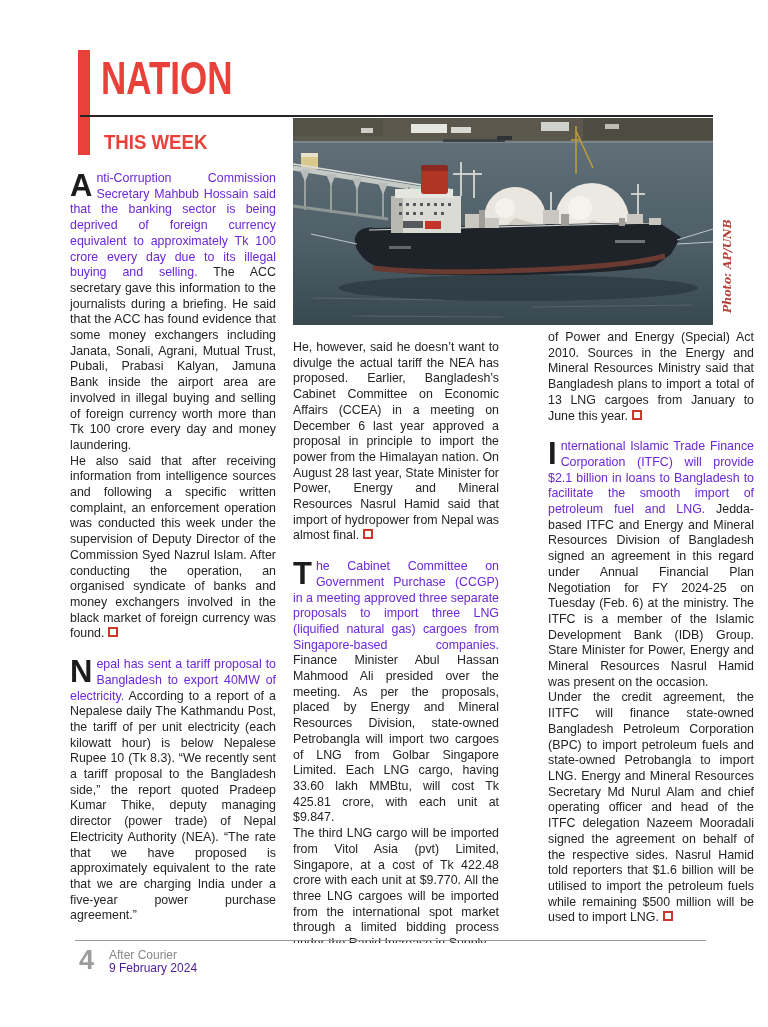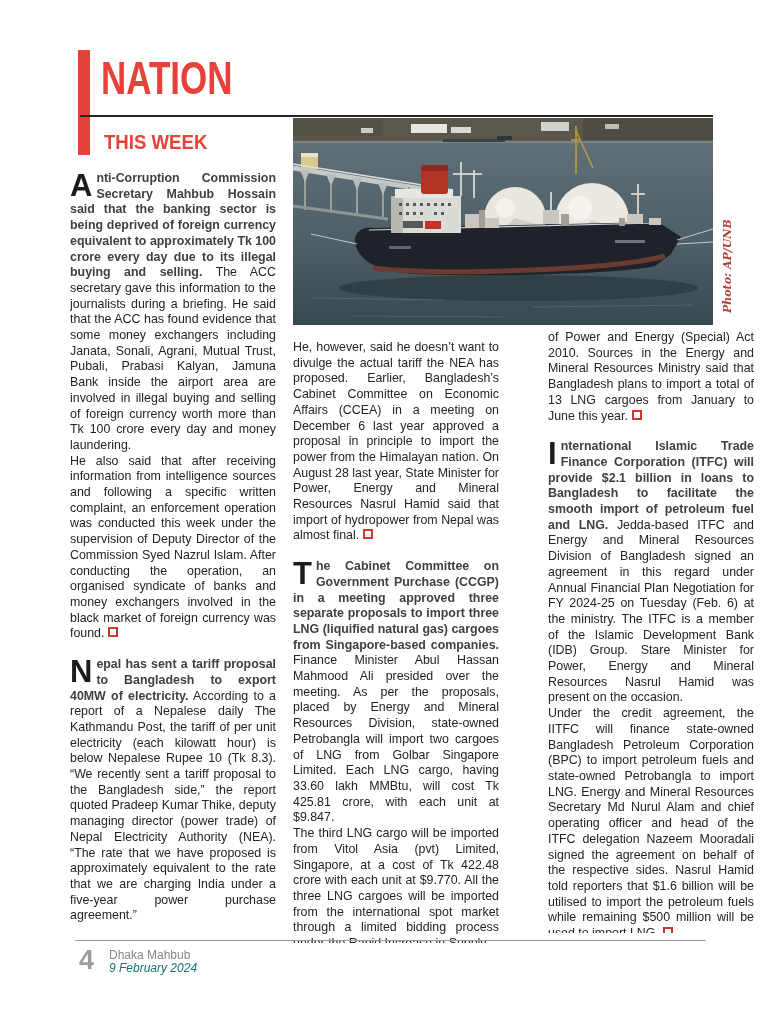--- a/index.html
+++ b/index.html
@@ -30,30 +30,30 @@
   .col{
     position:absolute;width:206px;font-size:12.4px;line-height:15.7px;color:#242424;
     text-align:justify;overflow:hidden;
   }
   .col-1{left:70px;top:171px;height:762px;}
   .col-2{left:293px;top:340px;height:603px;}
   .col-3{left:508px;top:330px;height:603px;margin-left:40px;}
   .para{margin:0;}
   .block + .block{margin-top:15px;}
   .dropcap{float:left;font-size:31px;line-height:26px;font-weight:bold;padding:2px 4px 0 0;color:#1c1c1c;}
-  .lead{font-weight:bold;color:#404040;}
+  .lead{font-weight:normal;color:#6d28d9;}
   .endmark{
     display:inline-block;width:6px;height:6px;border:2px solid #cc372c;
     margin-left:4px;vertical-align:baseline;background:#fff;
   }
   
   .footrule{position:absolute;left:75px;top:940px;width:631px;height:1px;background:#9b9b9b;}
   .pagenum{position:absolute;left:79px;top:945px;font-size:27px;font-weight:bold;color:#9a9c9e;line-height:30px;}
   .pubname{position:absolute;left:109px;top:949px;font-size:12px;color:#85888b;line-height:13px;}
-  .pubdate{position:absolute;left:109px;top:962px;font-size:12px;color:#0f766e;font-style:italic;line-height:13px;}
+  .pubdate{position:absolute;left:109px;top:962px;font-size:12px;color:#4c1d95;line-height:13px;}
 </style>
 </head>
 <body>
 
 <div class="page" style="--accent: #e8413a;">
 
   <div class="redbar"></div>
   <div class="nation">NATION</div>
   <div class="mastrule"></div>
   <div class="thisweek">THIS WEEK</div>
@@ -210,16 +210,16 @@
         <p class="para"><span>of Power and Energy (Special) Act 2010. Sources in the Energy and Mineral Resources Ministry said that Bangladesh plans to import a total of 13 LNG cargoes from January to June this year.</span><span class="endmark"></span></p>
       </div>
       <div class="block">
         <p class="para"><span class="dropcap">I</span><span class="lead">nternational Islamic Trade Finance Corporation (ITFC) will provide $2.1 billion in loans to Bangladesh to facilitate the smooth import of petroleum fuel and LNG.</span><span> Jedda-based ITFC and Energy and Mineral Resources Division of Bangladesh signed an agreement in this regard under Annual Financial Plan Negotiation for FY 2024-25 on Tuesday (Feb. 6) at the ministry. The ITFC is a member of the Islamic Development Bank (IDB) Group. Stare Minister for Power, Energy and Mineral Resources Nasrul Hamid was present on the occasion.</span></p>
         <p class="para"><span>Under the credit agreement, the IITFC will finance state-owned Bangladesh Petroleum Corporation (BPC) to import petroleum fuels and state-owned Petrobangla to import LNG. Energy and Mineral Resources Secretary Md Nurul Alam and chief operating officer and head of the ITFC delegation Nazeem Mooradali signed the agreement on behalf of the respective sides. Nasrul Hamid told reporters that $1.6 billion will be utilised to import the petroleum fuels while remaining $500 million will be used to import LNG.</span><span class="endmark"></span></p>
       </div>
     </div>
 
   <div class="footrule"></div>
   <div class="pagenum">4</div>
-  <div class="pubname">Dhaka Mahbub</div>
+  <div class="pubname">After Courier</div>
   <div class="pubdate">9 February 2024</div>
 
 </div>
 
 </body></html>

